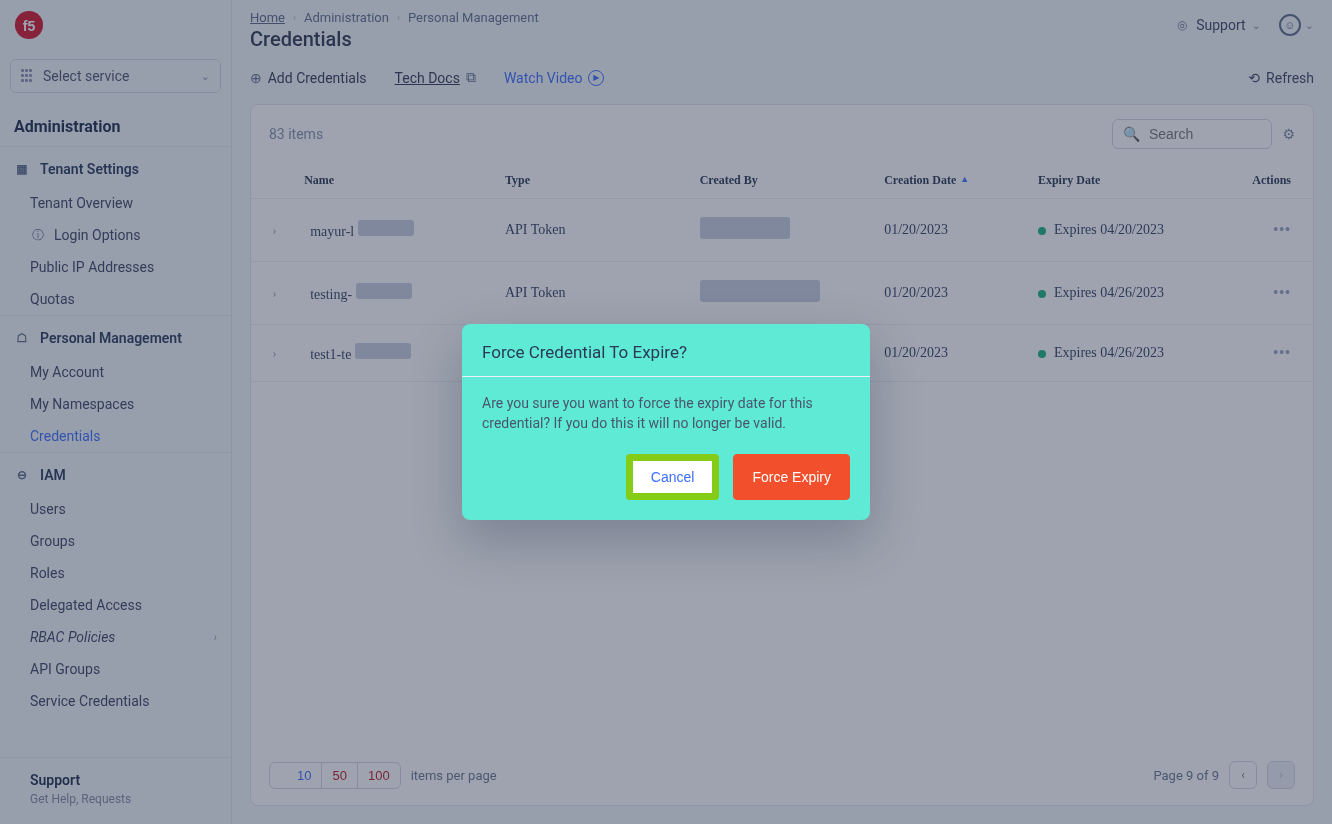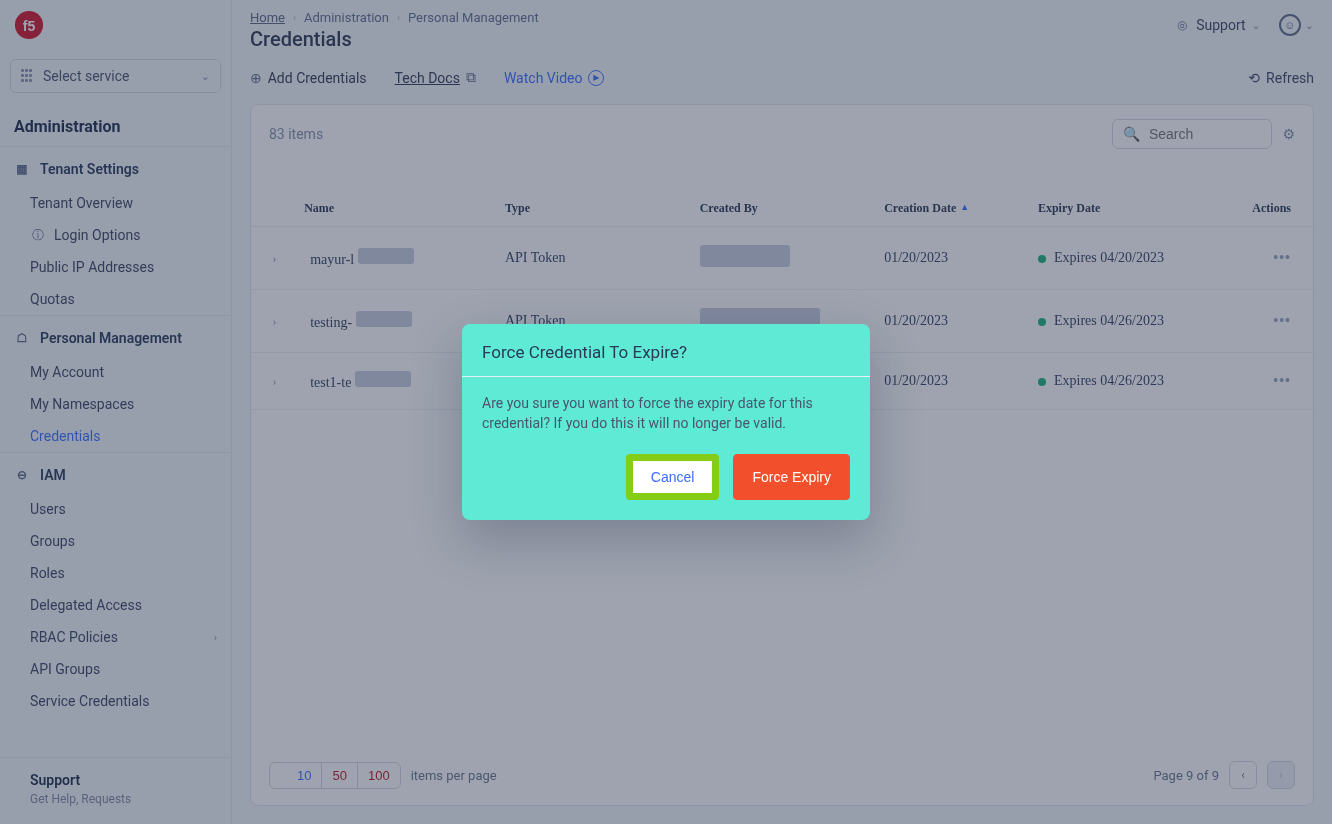--- a/index.html
+++ b/index.html
@@ -18,21 +18,21 @@
 }
 .sel-dots { width: 14px; height: 14px; display:inline-flex; flex-wrap:wrap; gap:1px; }
 .sel-dots span { width:3px; height:3px; background:#8a93ab; border-radius:1px; }
 .flex-spacer { flex: 1; }
 .chev { font-size: 11px; color: #8a93ab; }
 .sec-title { padding: 6px 14px 10px; font-weight: 700; color: #1b2b4c; font-size: 16px; }
 .sec-title.small { font-weight: 600; font-size: 14px; padding-top: 14px; color: #283a5b; display:flex; align-items:center; gap:10px; }
 .side-list { border-top: 1px solid #e5e8ef;}
 .side-list:last-of-type { border-bottom: none; }
 .side-item { padding: 8px 14px 8px 30px; color: #3a4663; font-size: 14px; cursor: default; display:flex; align-items:center; gap:8px;}
-.side-item.with-chev { justify-content: space-between; padding-right: 14px;}
+.side-item.with-chev { justify-content: space-between; padding-right: 14px; font-style: italic;}
 .side-item.active { color: #3b6eff; }
 .sec-icon { width:16px; height:16px; display:inline-flex; align-items:center; justify-content:center; color:#5e6c8a; font-size:12px; }
 .support-block { border-top:1px solid #e5e8ef; padding: 14px 14px 18px 30px; }
 .support-title { font-weight:600; color:#1b2b4c; font-size:14px; }
 .support-sub { font-size:12px; color:#808aa3; margin-top:4px; }
 .main { flex:1; display:flex; flex-direction:column; padding: 10px 18px 0 18px; min-width:0;}
 .topbar { display:flex; align-items:flex-start; gap:12px;justify-content:center;}
 .crumbs { display:flex; align-items:center; gap:8px; font-size:13px; color:#607090;}
 .crumbs a { color:#5c6a88; text-decoration: underline;}
 .crumbs .sep { color:#b3bbd0; font-size:10px; }
@@ -42,21 +42,21 @@
 .avatar-btn { display:flex; align-items:center; gap:4px; color:#5e6c8a;}
 .avatar-circle { width:22px; height:22px; border:2px solid #5e6c8a; border-radius:50%; display:flex; align-items:center; justify-content:center; font-size:11px; }
 .toolbar-row { display:flex; align-items:center; gap:28px; margin-top: 18px;}
 .tool-link { display:flex; align-items:center; gap:6px; font-size:14px; color:#2f3a53;}
 .tool-link .icon { color:#5e6c8a; }
 .tool-link.underline span:first-of-type { text-decoration: underline;}
 .tool-link.primary { color:#3b6eff;}
 .refresh { margin-left:auto; display:flex; align-items:center; gap:6px; color:#3a4663;}
 .card {
   margin-top: 18px; background:#fff; border:1px solid #e3e6ef; border-radius:8px; flex:1;
-  display:flex; flex-direction:column; min-height:0; margin-bottom:18px;gap:28px;
+  display:flex; flex-direction:column; min-height:0; margin-bottom:18px;
 }
 .card-head { display:flex; align-items:center; padding: 14px 18px;}
 .count { color:#8690a9; font-size:14px;}
 .search-wrap { margin-left:auto; display:flex; align-items:center; gap:10px;}
 .search-input {
   display:flex; align-items:center; gap:8px; border:1px solid #d4d8e3; border-radius:6px;
   padding:6px 10px; width:160px; color:#7f8aa6;
 }
 .search-input input { border:none; outline:none; background:transparent; font-size:14px; color:#3a4663; width:100%;}
 .gear-btn { color:#7f8aa6; }

